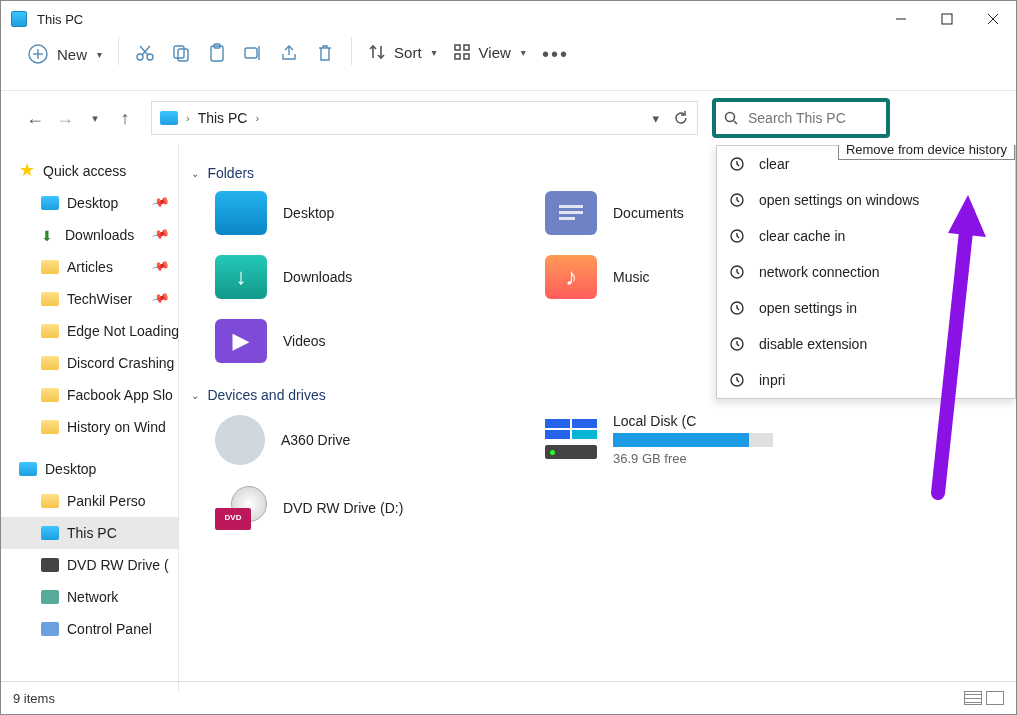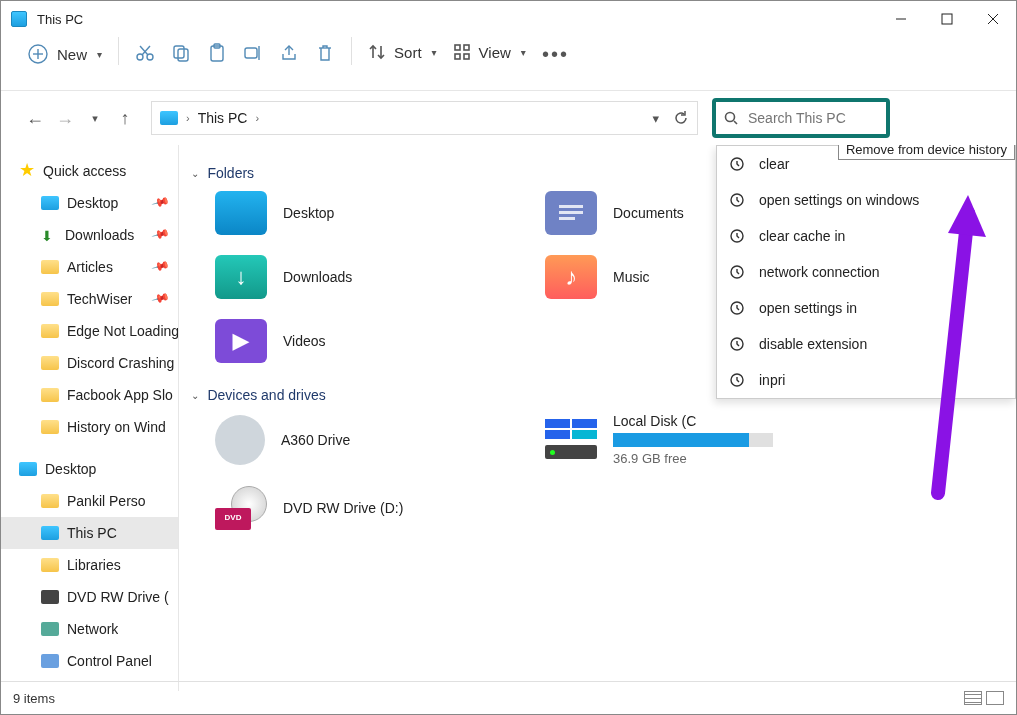--- a/index.html
+++ b/index.html
@@ -297,24 +297,20 @@
     <div id="desk-list">
         <div class="side-item side-sub">
           <span class="side-icon folder"></span>
           <span class="side-label">Pankil Perso</span>
         </div>
         <div class="side-item side-sub selected">
           <span class="side-icon blue"></span>
           <span class="side-label">This PC</span>
         </div>
         <div class="side-item side-sub">
-          <span class="side-icon folder"></span>
-          <span class="side-label">Libraries</span>
-        </div>
-        <div class="side-item side-sub">
           <span class="side-icon dvd"></span>
           <span class="side-label">DVD RW Drive (</span>
         </div>
         <div class="side-item side-sub">
           <span class="side-icon net"></span>
           <span class="side-label">Network</span>
         </div>
         <div class="side-item side-sub">
           <span class="side-icon cp"></span>
           <span class="side-label">Control Panel</span>

